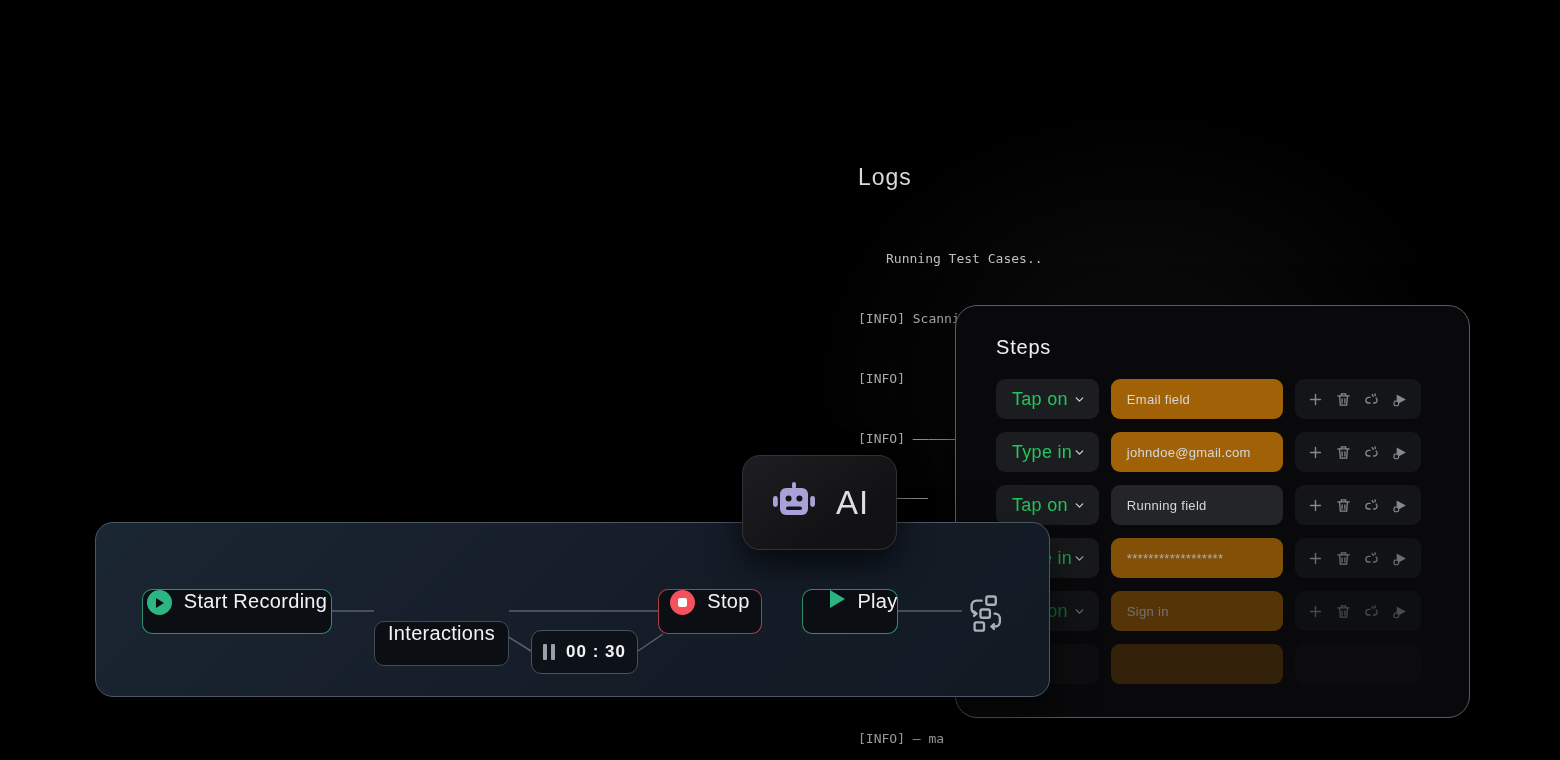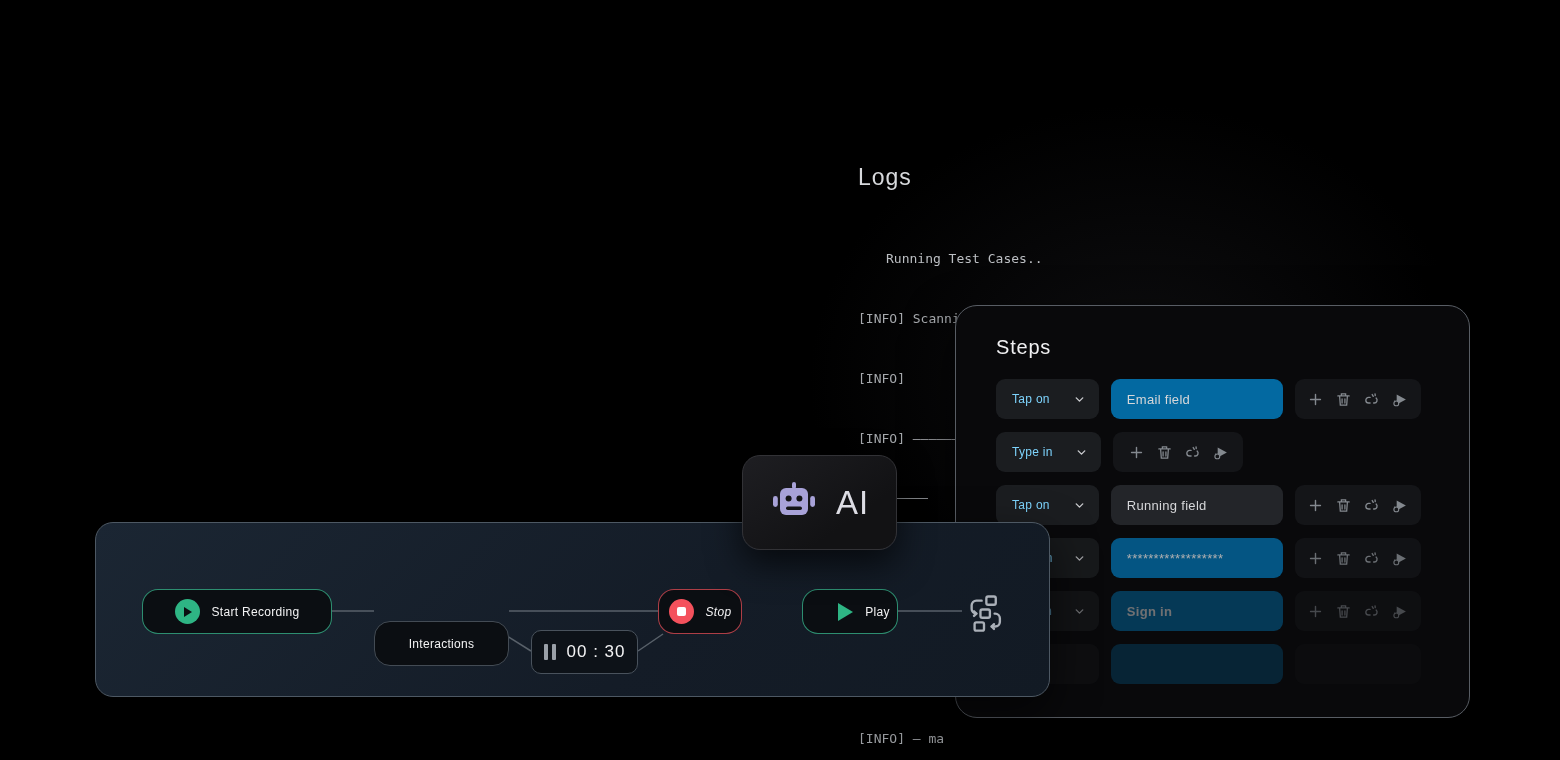--- a/index.html
+++ b/index.html
@@ -29,58 +29,58 @@
     padding:30px 48px 0 40px;
   }
   .steps-title { font-size:20px; color:#f0f0f2; letter-spacing:0.8px; font-weight:500; }
   .steps-rows { margin-top:20px; }
   .step-row { display:flex; align-items:center; gap:12px; margin-bottom:13px; }
   .step-dd {
     width:105px; height:40px; background:#1b1d20; border-radius:9px;
     display:flex; align-items:center; justify-content:space-between;
     padding:0 13px 0 16px; cursor:pointer;
   }
-  .step-dd .dd-label { font-size:12px; color:#7dd3fc; letter-spacing:0.3px; }
+  .step-dd .dd-label { font-size:18px; color:#22c55e; letter-spacing:0.3px; }
   .step-val {
-    width:176px; height:40px; background:#0369a1; border-radius:9px;
+    width:176px; height:40px; background:#a16207; border-radius:9px;
     display:flex; align-items:center; padding:0 16px;
     font-size:13px; color:#d6d7d9; letter-spacing:0.3px; overflow:hidden; white-space:nowrap;
   }
   .step-val.hl { background:#232529; }
   .step-icons {
     width:130px; height:40px; background:#141518; border-radius:9px;
     display:flex; align-items:center; justify-content:center; gap:11px;
   }
   .step-icons .ic { width:17px; height:17px; display:block; cursor:pointer; }
   .fade-1 { opacity:0.8; }
-  .fade-2 { opacity:0.5;font-weight:bold; }
+  .fade-2 { opacity:0.5; }
   .fade-3 { opacity:0.28; }
 
   
   .toolbar {
     position:absolute; left:95px; top:522px; width:955px; height:175px; z-index:3;
     background:linear-gradient(135deg, #1b2633 0%, #141c27 60%, #121a24 100%);
     border:1px solid #4d5863; border-radius:18px;
     box-shadow:0 18px 45px rgba(0,0,0,0.6);
   }
   .wires { position:absolute; inset:0; width:955px; height:175px; }
   .tb-btn {
-    position:absolute; height:45px; background:#0b0e12; border-radius:16px;
-    display:flex; align-items:center; justify-content:center; gap:12px;
-    color:#f3f3f4; font-size:12px; letter-spacing:0.3px; cursor:pointer;
+    position:absolute; height:45px; background:#0b0e12; border-radius:10px;
+    display:flex; align-items:flex-start; justify-content:center; gap:12px;
+    color:#f3f3f4; font-size:20px; letter-spacing:0.3px; cursor:pointer;
   }
   .btn-start { left:46px; top:66px; width:190px; border:1px solid rgba(58,185,144,0.75); }
   .btn-interactions { left:278px; top:66px; width:135px; border:1px solid #434b54;margin-top:32px; }
-  .btn-stop { left:562px; top:66px; width:84px; border:1px solid rgba(244,82,92,0.7);font-style:italic; }
+  .btn-stop { left:562px; top:66px; width:104px; border:1px solid rgba(244,82,92,0.7); }
   .btn-play { left:706px; top:66px; width:96px; border:1px solid rgba(58,185,144,0.75);padding-left:28px; }
   .timer-node {
     position:absolute; left:435px; top:107px; width:107px; height:44px;
     background:#0d1218; border:1px solid #49525c; border-radius:10px;
     display:flex; align-items:center; justify-content:center; gap:11px;
-    color:#f3f3f4; font-size:17px; letter-spacing:1px;
+    color:#f3f3f4; font-size:17px; letter-spacing:1px;font-weight:bold;
   }
   .circle-ic { width:25px; height:25px; border-radius:50%; display:flex; align-items:center; justify-content:center; flex:0 0 auto; }
   .circle-ic.green { background:#2eb584; }
   .circle-ic.red { background:#f4515c; }
   .tri-dark { width:0; height:0; border-left:8px solid #0b0e12; border-top:5px solid transparent; border-bottom:5px solid transparent; margin-left:2px; }
   .sq-white { width:9px; height:9px; background:#fff; border-radius:2px; }
   .tri-green { width:0; height:0; border-left:15px solid #2eb584; border-top:9px solid transparent; border-bottom:9px solid transparent; }
   .pause-ic { display:flex; gap:4px; }
   .pause-ic span { width:4px; height:16px; background:#9aa0a8; border-radius:1px; display:block; }
   .workflow-btn { position:absolute; left:868px; top:70px; width:40px; height:40px; cursor:pointer; }
@@ -154,20 +154,21 @@
         </div>
       </div>
 
       <div class="step-row">
         <div class="step-dd">
           <span class="dd-label">Type in</span>
           <svg class="ic" width="13" height="13" viewBox="0 0 24 24" fill="none" stroke="#c9cacd" stroke-width="2.6" stroke-linecap="round" stroke-linejoin="round">
               <polyline points="6 9 12 15 18 9"></polyline>
             </svg>
         </div>
+        <div class="step-val">johndoe@gmail.com</div>
         <div class="step-icons">
           <svg class="ic" viewBox="0 0 24 24" fill="none" stroke="#84898f" stroke-width="2" stroke-linecap="round">
               <path d="M12 5v14M5 12h14"></path>
             </svg>
           <svg class="ic" viewBox="0 0 24 24" fill="none" stroke="#84898f" stroke-width="1.8" stroke-linecap="round">
               <path d="M4 7h16M9 7V4h6v3M6.5 7l1 13h9l1-13M10 11v6M14 11v6"></path>
             </svg>
           <svg class="ic" viewBox="0 0 24 24" fill="none" stroke="#84898f" stroke-width="1.9" stroke-linecap="round">
               <path d="M10 9H8a4 4 0 0 0 0 8h2"></path>
               <path d="M15 17h1a4 4 0 0 0 2.5-7"></path>

